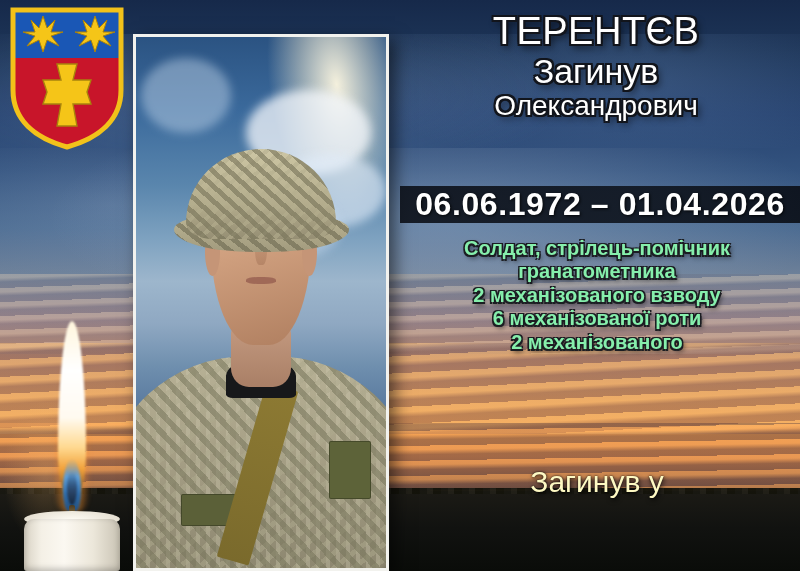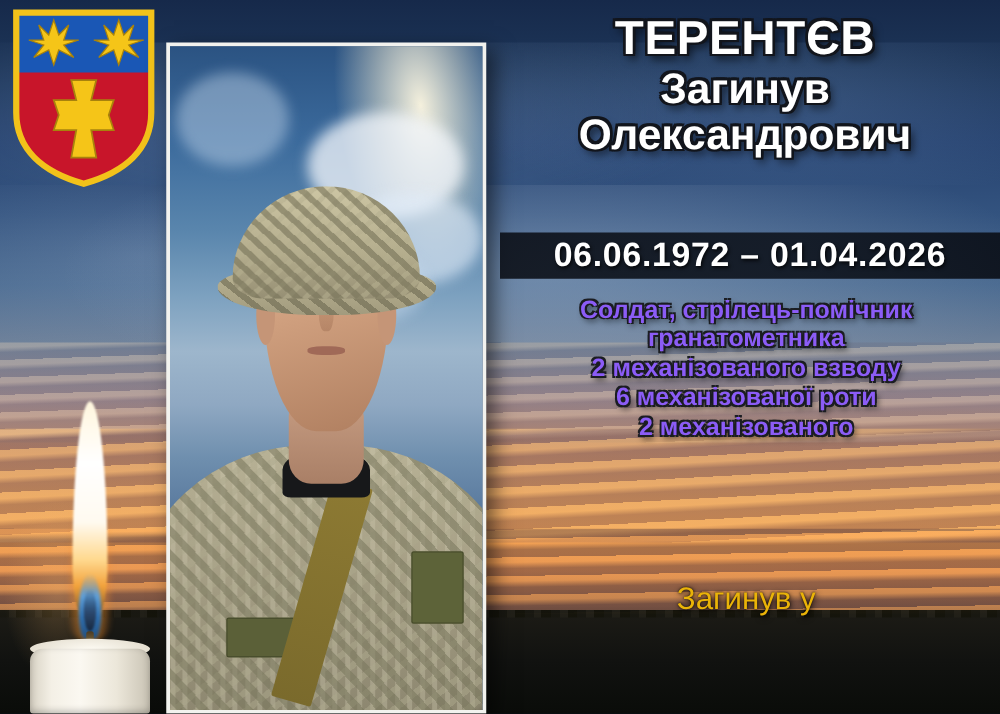--- a/index.html
+++ b/index.html
@@ -168,53 +168,53 @@
     border-radius:50%;filter:blur(1px);}
   .f-glow{position:absolute;left:-34px;bottom:10px;width:120px;height:220px;
     background:radial-gradient(50% 46% at 50% 60%,rgba(255,190,110,.24),rgba(255,170,80,0) 72%);
     pointer-events:none;}
 
   
   .txtcol{position:absolute;left:398px;top:0;width:402px;height:571px;}
 
   .name{
     position:absolute;left:0;right:6px;top:12px;
-    text-align:center;color:#fff;font-weight:bold;line-height:1.04;
+    text-align:center;color:#fff;font-weight:normal;line-height:1.04;
     text-shadow:
       -2px -2px 0 #12151c, 2px -2px 0 #12151c,
       -2px  2px 0 #12151c, 2px  2px 0 #12151c,
        0   -2px 0 #12151c, 0    2px 0 #12151c,
       -2px  0   0 #12151c, 2px  0   0 #12151c,
        3px  4px 7px rgba(0,0,0,.7);
   }
   .name .surname{display:block;font-size:38px;letter-spacing:.5px;}
   .name .given{display:block;font-size:34px;margin-top:2px;}
-  .name .patr{display:block;font-size:34px;margin-top:2px;}
+  .name .patr{display:block;font-size:28px;margin-top:2px;}
 
   .dates{
     position:absolute;left:2px;right:0;top:186px;height:37px;
     display:flex;align-items:center;justify-content:center;
     background:linear-gradient(90deg,rgba(12,16,24,.90),rgba(16,22,32,.92) 60%,rgba(10,14,22,.90));
-    color:#fff;font-size:27px;font-weight:bold;letter-spacing:.6px;
+    color:#fff;font-size:32px;font-weight:bold;letter-spacing:.6px;
     text-shadow:1px 1px 3px rgba(0,0,0,.8);
   }
 
   .unit{
     position:absolute;left:0;right:4px;top:237px;
-    text-align:center;color:#8b5cf6;font-weight:bold;font-size:20px;line-height:1.17;
+    text-align:center;color:#86efac;font-weight:bold;font-size:20px;line-height:1.17;
     text-shadow:
       -1.5px -1.5px 0 #1b1d22, 1.5px -1.5px 0 #1b1d22,
       -1.5px  1.5px 0 #1b1d22, 1.5px  1.5px 0 #1b1d22,
        2px 3px 5px rgba(0,0,0,.7);
   }
   .unit div{display:block;}
 
   .place{
     position:absolute;left:0;right:4px;top:464px;
-    text-align:center;color:#eab308;font-size:25px;line-height:1.2;
+    text-align:center;color:#fef9c3;font-size:30px;line-height:1.2;
     text-shadow:1px 2px 5px rgba(0,0,0,.85), 0 0 2px rgba(0,0,0,.9);
   }
   .place div{display:block;}
 </style>
 </head>
 <body>
 
 <div id="poster">
 
   <div class="sky">

